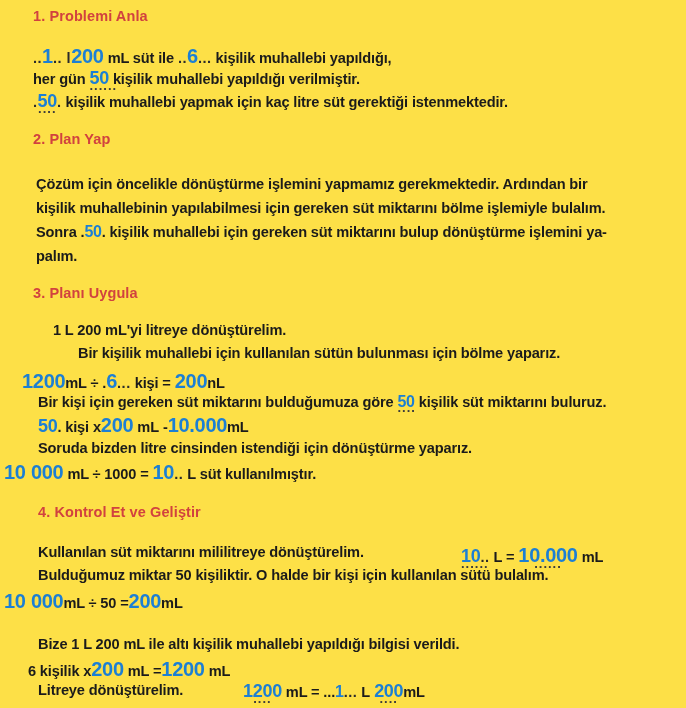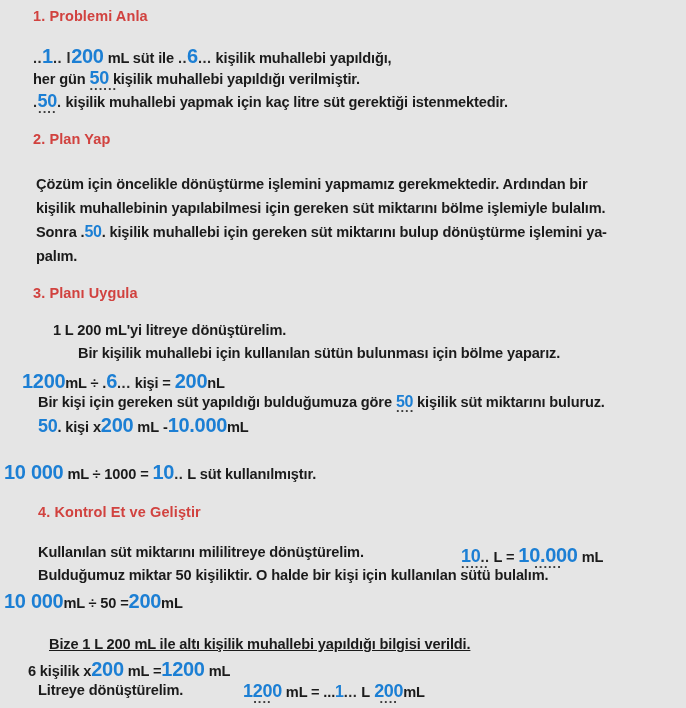--- a/index.html
+++ b/index.html
@@ -12,21 +12,21 @@
     height: 708px;
     font-family: "Liberation Sans", sans-serif;
     color: #1b1b1b;
     overflow: hidden;
     position: relative;
   }
   .page {
     position: relative;
     width: 686px;
     height: 708px;
-    background: #e5e5e5;
+    background: #fde047;
   }
 
   
   .heading {
     position: absolute;
     color: #d1423f;
     font-size: 14.5px;
     font-weight: 700;
     letter-spacing: 0.1px;
     white-space: nowrap;
@@ -123,47 +123,48 @@
   <div class="line" style="left:38px; top:322px;margin-left:15px;">1 L 200 mL'yi litreye dönüştürelim.</div>
 
 
   <div class="line" style="left:38px; top:345px;margin-left:40px;">Bir kişilik muhallebi için kullanılan sütün bulunması için bölme yaparız.</div>
 
   <div class="line" style="left:22px; top:370px;">
     <span class="ink big">1200</span><span>mL ÷ .</span><span class="ink big">6</span><span class="dots">...</span><span class="sp"></span><span>kişi =</span><span class="sp"></span><span class="ink big">200</span><span>nL</span>
   </div>
 
   <div class="line" style="left:38px; top:393px;">
-    <span>Bir kişi için gereken süt yapıldığı bulduğumuza göre</span><span class="sp"></span><span class="over"><span class="ink sm">50</span><span class="under">....</span></span><span class="sp"></span><span>kişilik süt miktarını buluruz.</span>
+    <span>Bir kişi için gereken süt miktarını bulduğumuza göre</span><span class="sp"></span><span class="over"><span class="ink sm">50</span><span class="under">....</span></span><span class="sp"></span><span>kişilik süt miktarını buluruz.</span>
   </div>
 
   <div class="line" style="left:38px; top:414px;">
     <span class="ink mid">50</span><span>. kişi x</span><span class="ink big">200</span><span class="sp"></span><span>mL</span><span class="sp"></span><span>-</span><span class="ink big">10.000</span><span>mL</span>
   </div>
 
+  <div class="line" style="left:38px; top:440px;">Soruda bizden litre cinsinden istendiği için dönüştürme yaparız.</div>
 
   <div class="line" style="left:4px; top:461px;">
     <span class="ink big">10 000</span><span class="sp"></span><span>mL ÷ 1000 =</span><span class="sp"></span><span class="ink big">10</span><span class="dots">..</span><span class="sp"></span><span>L süt kullanılmıştır.</span>
   </div>
 
   <div class="heading" style="left:38px; top:504px;">4. Kontrol Et ve Geliştir</div>
 
   <div class="line" style="left:38px; top:544px;">Kullanılan süt miktarını mililitreye dönüştürelim.</div>
 
   <div class="line" style="left:461px; top:544px;">
     <span class="over"><span class="ink mid">10</span><span class="under">......</span></span><span class="dots">..</span><span class="sp"></span><span>L =</span><span class="sp"></span><span class="over"><span class="ink big">10.000</span><span class="under">......</span></span><span class="sp"></span><span>mL</span>
   </div>
 
   <div class="line" style="left:38px; top:567px;">Bulduğumuz miktar 50 kişiliktir. O halde bir kişi için kullanılan sütü bulalım.</div>
 
   <div class="line" style="left:4px; top:590px;">
     <span class="ink big">10 000</span><span>mL ÷ 50 =</span><span class="ink big">200</span><span>mL</span>
   </div>
 
-  <div class="line" style="left:49px; top:636px;text-decoration:underline;">Bize 1 L 200 mL ile altı kişilik muhallebi yapıldığı bilgisi verildi.</div>
+  <div class="line" style="left:38px; top:636px;">Bize 1 L 200 mL ile altı kişilik muhallebi yapıldığı bilgisi verildi.</div>
 
   <div class="line" style="left:28px; top:658px;">
     <span>6 kişilik x</span><span class="ink big">200</span><span class="sp"></span><span>mL =</span><span class="ink big">1200</span><span class="sp"></span><span>mL</span>
   </div>
 
   <div class="line" style="left:38px; top:682px;">Litreye dönüştürelim.</div>
 
   <div class="line" style="left:243px; top:681px;">
     <span class="over"><span class="ink mid">1200</span><span class="under">....</span></span><span class="sp"></span><span>mL = ...</span><span class="ink sm">1</span><span class="dots">...</span><span class="sp"></span><span>L</span><span class="sp"></span><span class="over"><span class="ink mid">200</span><span class="under">....</span></span><span>mL</span>
   </div>

